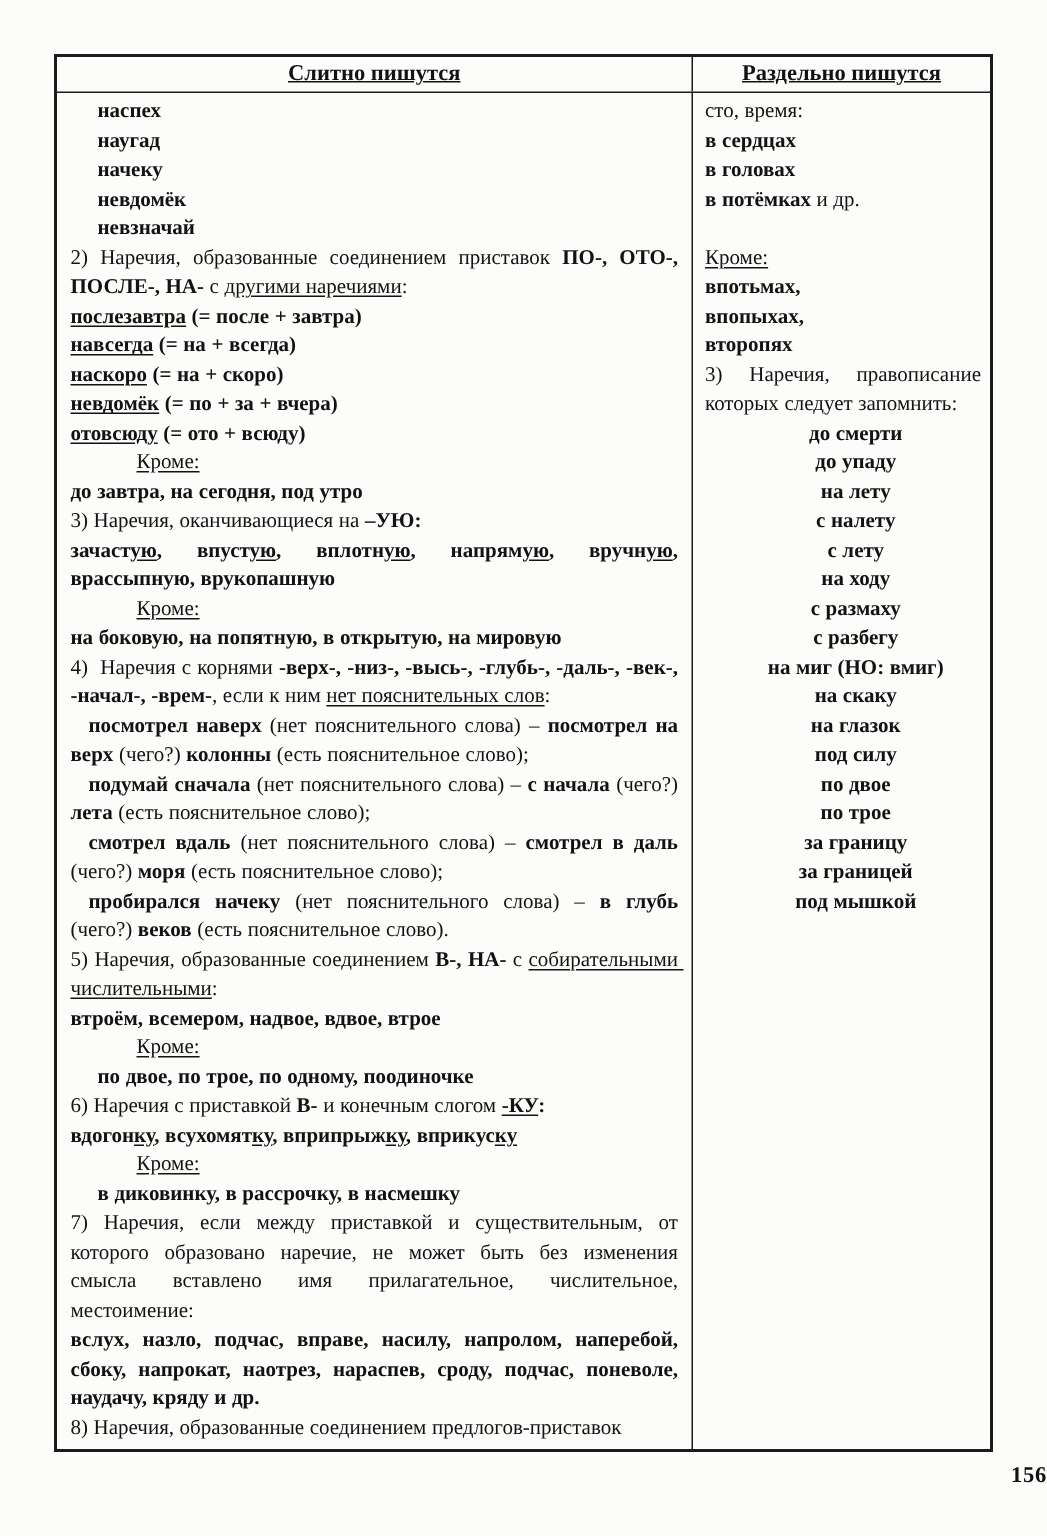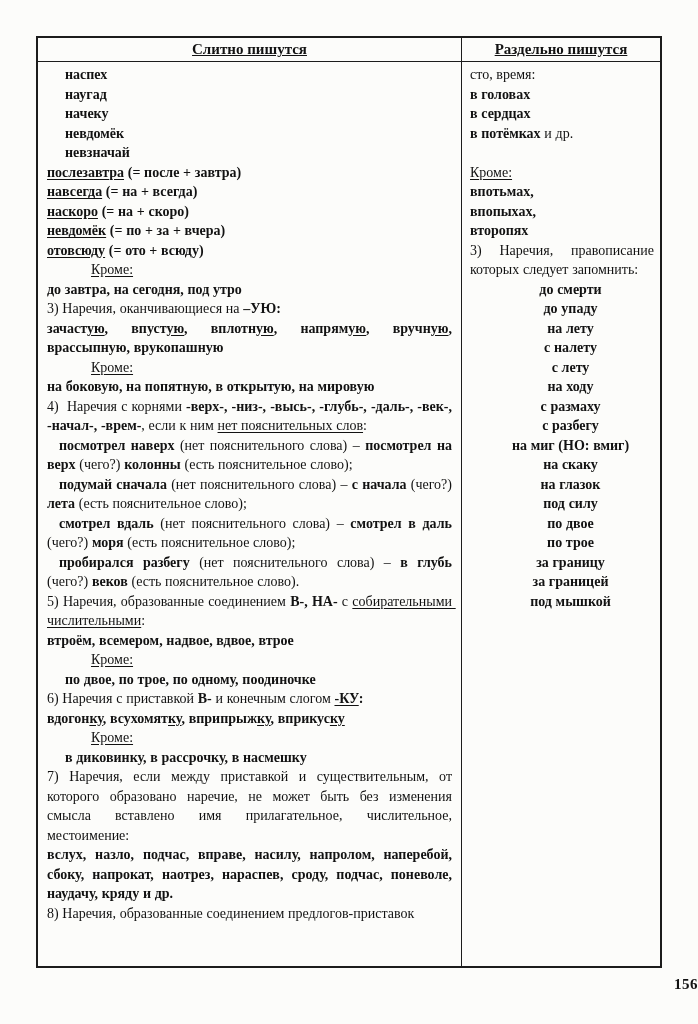--- a/index.html
+++ b/index.html
@@ -95,52 +95,53 @@
         <span class="hdr-text">Раздельно пишутся</span>
       </div>
     </div>
     <div class="tbody">
       <div class="col col-left">
           <div class="ln w"><span class="b">наспех</span></div>
           <div class="ln w"><span class="b">наугад</span></div>
           <div class="ln w"><span class="b">начеку</span></div>
           <div class="ln w"><span class="b">невдомёк</span></div>
           <div class="ln w"><span class="b">невзначай</span></div>
+          <div class="ln"><span>2) Наречия, образованные соединением приставок </span><span class="b">ПО-, ОТО-, ПОСЛЕ-, НА-</span><span> с </span><span class="u">другими наречиями</span><span>:</span></div>
           <div class="ln"><span class="b u">послезавтра</span><span class="b"> (= после + завтра)</span></div>
           <div class="ln"><span class="b u">навсегда</span><span class="b"> (= на + всегда)</span></div>
           <div class="ln"><span class="b u">наскоро</span><span class="b"> (= на + скоро)</span></div>
           <div class="ln"><span class="b u">невдомёк</span><span class="b"> (= по + за + вчера)</span></div>
           <div class="ln"><span class="b u">отовсюду</span><span class="b"> (= ото + всюду)</span></div>
           <div class="ln k"><span class="u">Кроме:</span></div>
           <div class="ln"><span class="b">до завтра, на сегодня, под утро</span></div>
           <div class="ln"><span>3) Наречия, оканчивающиеся на </span><span class="b">–УЮ:</span></div>
           <div class="ln"><span class="b">зачаст</span><span class="b u">ую</span><span class="b">, впуст</span><span class="b u">ую</span><span class="b">, вплотн</span><span class="b u">ую</span><span class="b">, напрям</span><span class="b u">ую</span><span class="b">, вручн</span><span class="b u">ую</span><span class="b">, врассыпную, врукопашную</span></div>
           <div class="ln k"><span class="u">Кроме:</span></div>
           <div class="ln"><span class="b">на боковую, на попятную, в открытую, на мировую</span></div>
           <div class="ln"><span>4)  Наречия с корнями </span><span class="b">-верх-, -низ-, -высь-, -глубь-, -даль-, -век-, -начал-, -врем-</span><span>, если к ним </span><span class="u">нет пояснительных слов</span><span>:</span></div>
           <div class="ln e"><span class="b">посмотрел наверх</span><span> (нет пояснительного слова) – </span><span class="b">посмотрел на верх</span><span> (чего?) </span><span class="b">колонны</span><span> (есть пояснительное слово);</span></div>
           <div class="ln e"><span class="b">подумай сначала</span><span> (нет пояснительного слова) – </span><span class="b">с начала</span><span> (чего?) </span><span class="b">лета</span><span> (есть пояснительное слово);</span></div>
           <div class="ln e"><span class="b">смотрел вдаль</span><span> (нет пояснительного слова) – </span><span class="b">смотрел в даль</span><span> (чего?) </span><span class="b">моря</span><span> (есть пояснительное слово);</span></div>
-          <div class="ln e"><span class="b">пробирался разбегу</span><span> (нет пояснительного слова) – </span><span class="b">в глубь</span><span> (чего?) </span><span class="b">веков</span><span> (есть пояснительное слово).</span></div>
+          <div class="ln e"><span class="b">пробирался начеку</span><span> (нет пояснительного слова) – </span><span class="b">в глубь</span><span> (чего?) </span><span class="b">веков</span><span> (есть пояснительное слово).</span></div>
           <div class="ln"><span>5) Наречия, образованные соединением </span><span class="b">В-, НА-</span><span> с </span><span class="u">собирательными числительными</span><span>:</span></div>
           <div class="ln"><span class="b">втроём, всемером, надвое, вдвое, втрое</span></div>
           <div class="ln k"><span class="u">Кроме:</span></div>
           <div class="ln w"><span class="b">по двое, по трое, по одному, поодиночке</span></div>
           <div class="ln"><span>6) Наречия с приставкой </span><span class="b">В-</span><span> и конечным слогом </span><span class="b u">-КУ</span><span class="b">:</span></div>
           <div class="ln"><span class="b">вдогон</span><span class="b u">ку</span><span class="b">, всухомят</span><span class="b u">ку</span><span class="b">, вприпрыж</span><span class="b u">ку</span><span class="b">, вприкус</span><span class="b u">ку</span></div>
           <div class="ln k"><span class="u">Кроме:</span></div>
           <div class="ln w"><span class="b">в диковинку, в рассрочку, в насмешку</span></div>
           <div class="ln"><span>7) Наречия, если между приставкой и существительным, от которого образовано наречие, не может быть без изменения смысла вставлено имя прилагательное, числительное, местоимение:</span></div>
           <div class="ln"><span class="b">вслух, назло, подчас, вправе, насилу, напролом, наперебой, сбоку, напрокат, наотрез, нараспев, сроду, подчас, поневоле, наудачу, кряду и др.</span></div>
           <div class="ln"><span>8) Наречия, образованные соединением предлогов-приставок</span></div>
         </div>
       <div class="col col-right">
           <div class="ln"><span>сто, время:</span></div>
+          <div class="ln"><span class="b">в сердцах</span></div>
           <div class="ln"><span class="b">в головах</span></div>
-          <div class="ln"><span class="b">в сердцах</span></div>
           <div class="ln"><span class="b">в потёмках</span><span> и др.</span></div>
           <div class="ln bl"></div>
           <div class="ln"><span class="u">Кроме:</span></div>
           <div class="ln"><span class="b">впотьмах,</span></div>
           <div class="ln"><span class="b">впопыхах,</span></div>
           <div class="ln"><span class="b">второпях</span></div>
           <div class="ln"><span>3) Наречия, правописание которых следует запомнить:</span></div>
           <div class="ln rw"><span class="b">до смерти</span></div>
           <div class="ln rw"><span class="b">до упаду</span></div>
           <div class="ln rw"><span class="b">на лету</span></div>

